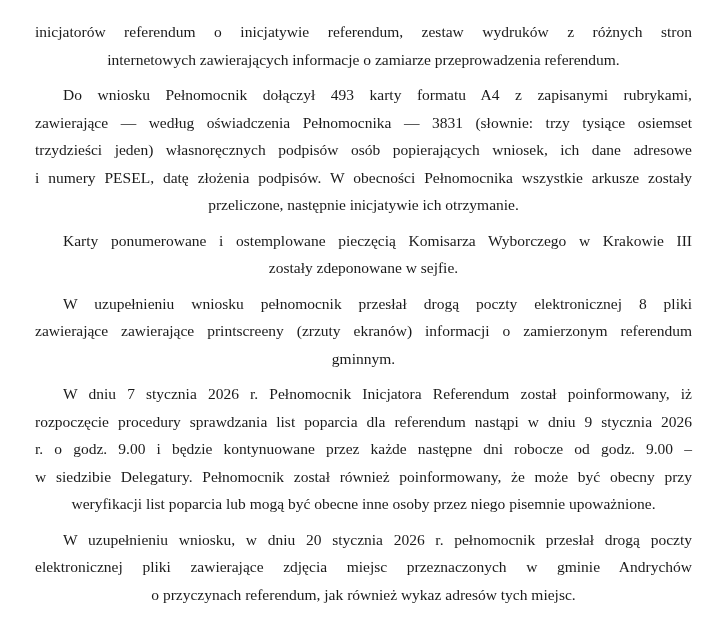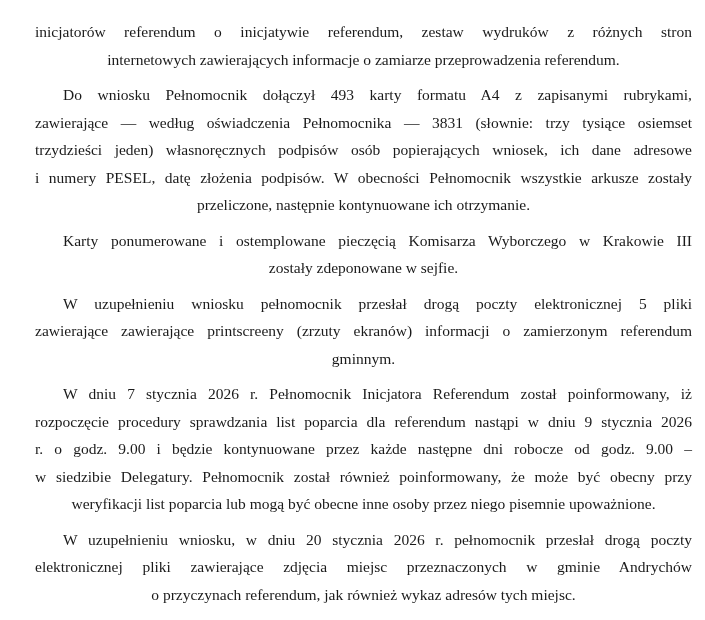--- a/index.html
+++ b/index.html
@@ -50,25 +50,25 @@
 </head>
 <body>
 
 <div class="page">
   <div class="text-block" id="text-block">
       <div class="line justify">inicjatorów referendum o inicjatywie referendum, zestaw wydruków z różnych stron</div>
       <div class="line nojustify">internetowych zawierających informacje o zamiarze przeprowadzenia referendum.</div>
       <div class="line justify indent">Do wniosku Pełnomocnik dołączył 493 karty formatu A4 z zapisanymi rubrykami,</div>
       <div class="line justify">zawierające — według oświadczenia Pełnomocnika — 3831 (słownie: trzy tysiące osiemset</div>
       <div class="line justify">trzydzieści jeden) własnoręcznych podpisów osób popierających wniosek, ich dane adresowe</div>
-      <div class="line justify">i numery PESEL, datę złożenia podpisów. W obecności Pełnomocnik wszystkie arkusze zostały</div>
-      <div class="line nojustify">przeliczone, następnie kontynuowane ich otrzymanie.</div>
+      <div class="line justify">i numery PESEL, datę złożenia podpisów. W obecności Pełnomocnika wszystkie arkusze zostały</div>
+      <div class="line nojustify">przeliczone, następnie inicjatywie ich otrzymanie.</div>
       <div class="line justify indent">Karty ponumerowane i ostemplowane pieczęcią Komisarza Wyborczego w Krakowie III</div>
       <div class="line nojustify">zostały zdeponowane w sejfie.</div>
-      <div class="line justify indent">W uzupełnieniu wniosku pełnomocnik przesłał drogą poczty elektronicznej 5 pliki</div>
+      <div class="line justify indent">W uzupełnieniu wniosku pełnomocnik przesłał drogą poczty elektronicznej 8 pliki</div>
       <div class="line justify">zawierające zawierające printscreeny (zrzuty ekranów) informacji o zamierzonym referendum</div>
       <div class="line nojustify">gminnym.</div>
       <div class="line justify indent">W dniu 7 stycznia 2026 r. Pełnomocnik Inicjatora Referendum został poinformowany, iż</div>
       <div class="line justify">rozpoczęcie procedury sprawdzania list poparcia dla referendum nastąpi w dniu 9 stycznia 2026</div>
       <div class="line justify">r. o godz. 9.00 i będzie kontynuowane przez każde następne dni robocze od godz. 9.00 –</div>
       <div class="line justify">w siedzibie Delegatury. Pełnomocnik został również poinformowany, że może być obecny przy</div>
       <div class="line nojustify">weryfikacji list poparcia lub mogą być obecne inne osoby przez niego pisemnie upoważnione.</div>
       <div class="line justify indent">W uzupełnieniu wniosku, w dniu 20 stycznia 2026 r. pełnomocnik przesłał drogą poczty</div>
       <div class="line justify">elektronicznej pliki zawierające zdjęcia miejsc przeznaczonych w gminie Andrychów</div>
       <div class="line nojustify">o przyczynach referendum, jak również wykaz adresów tych miejsc.</div>

